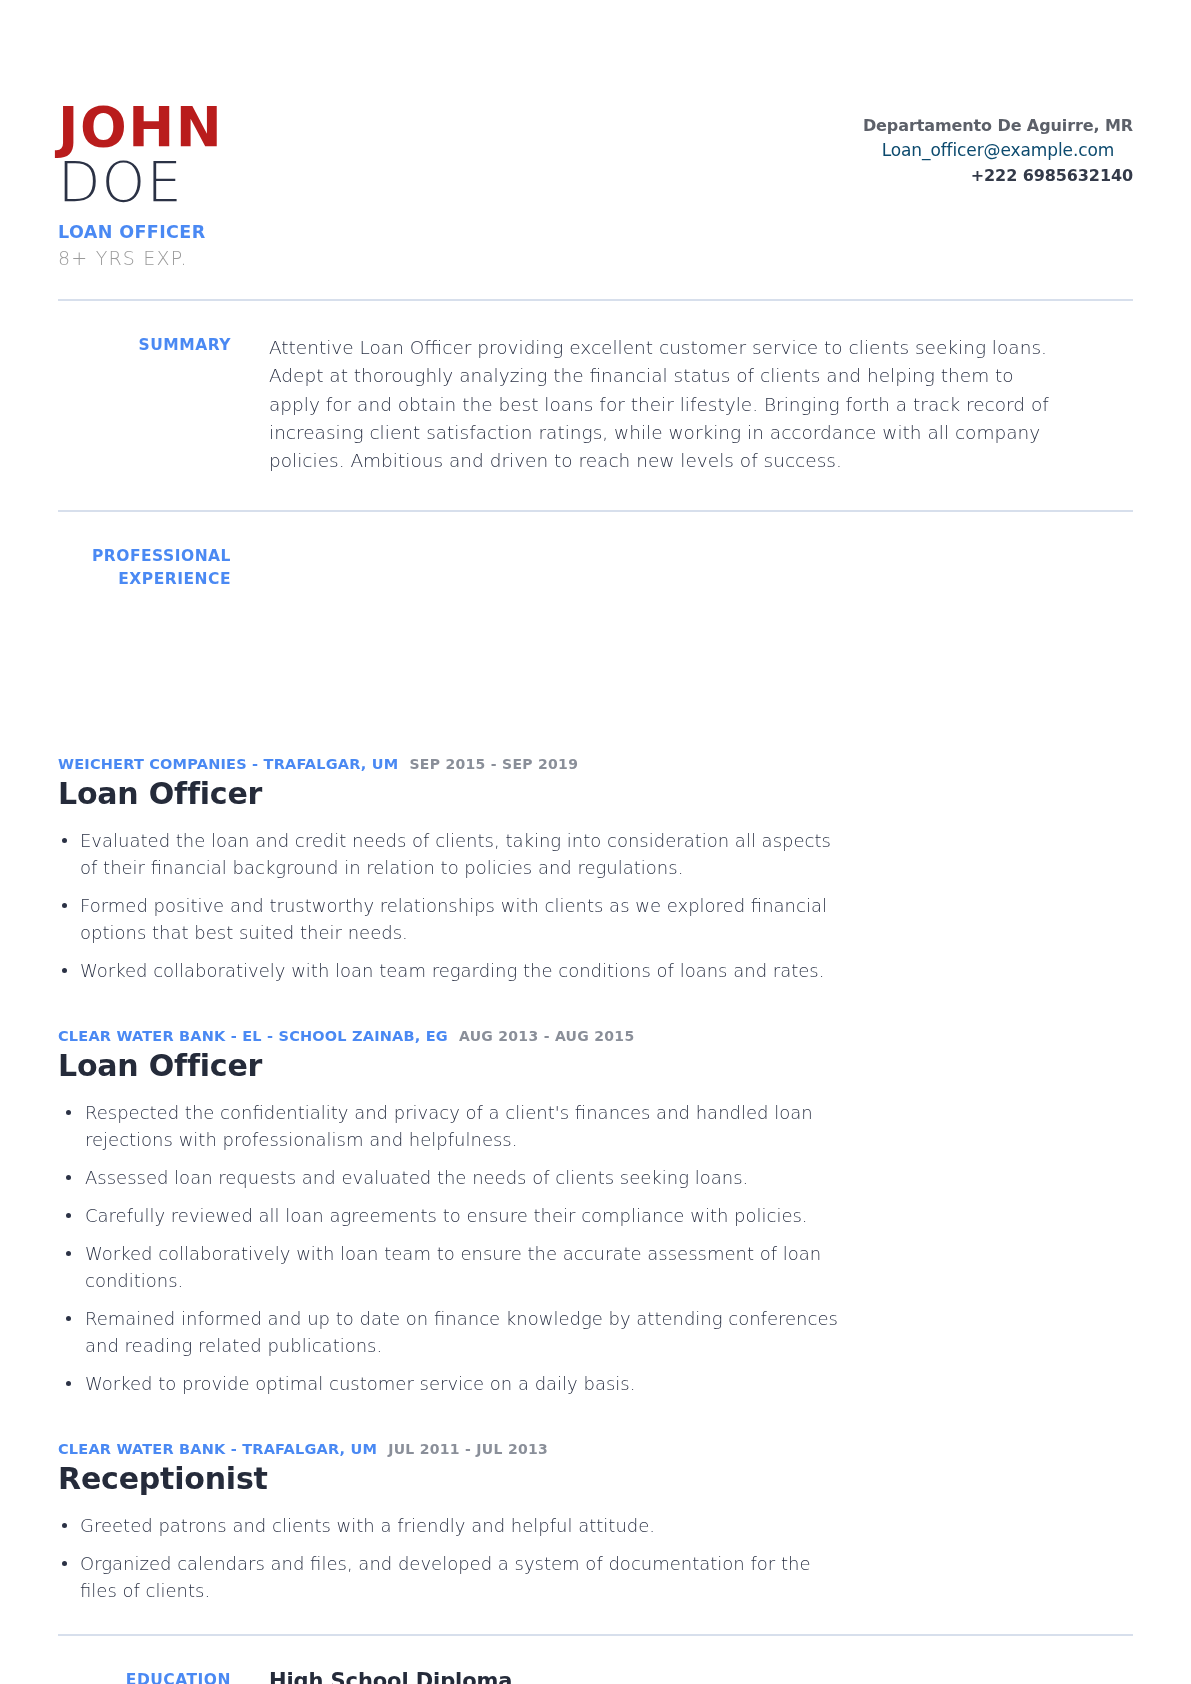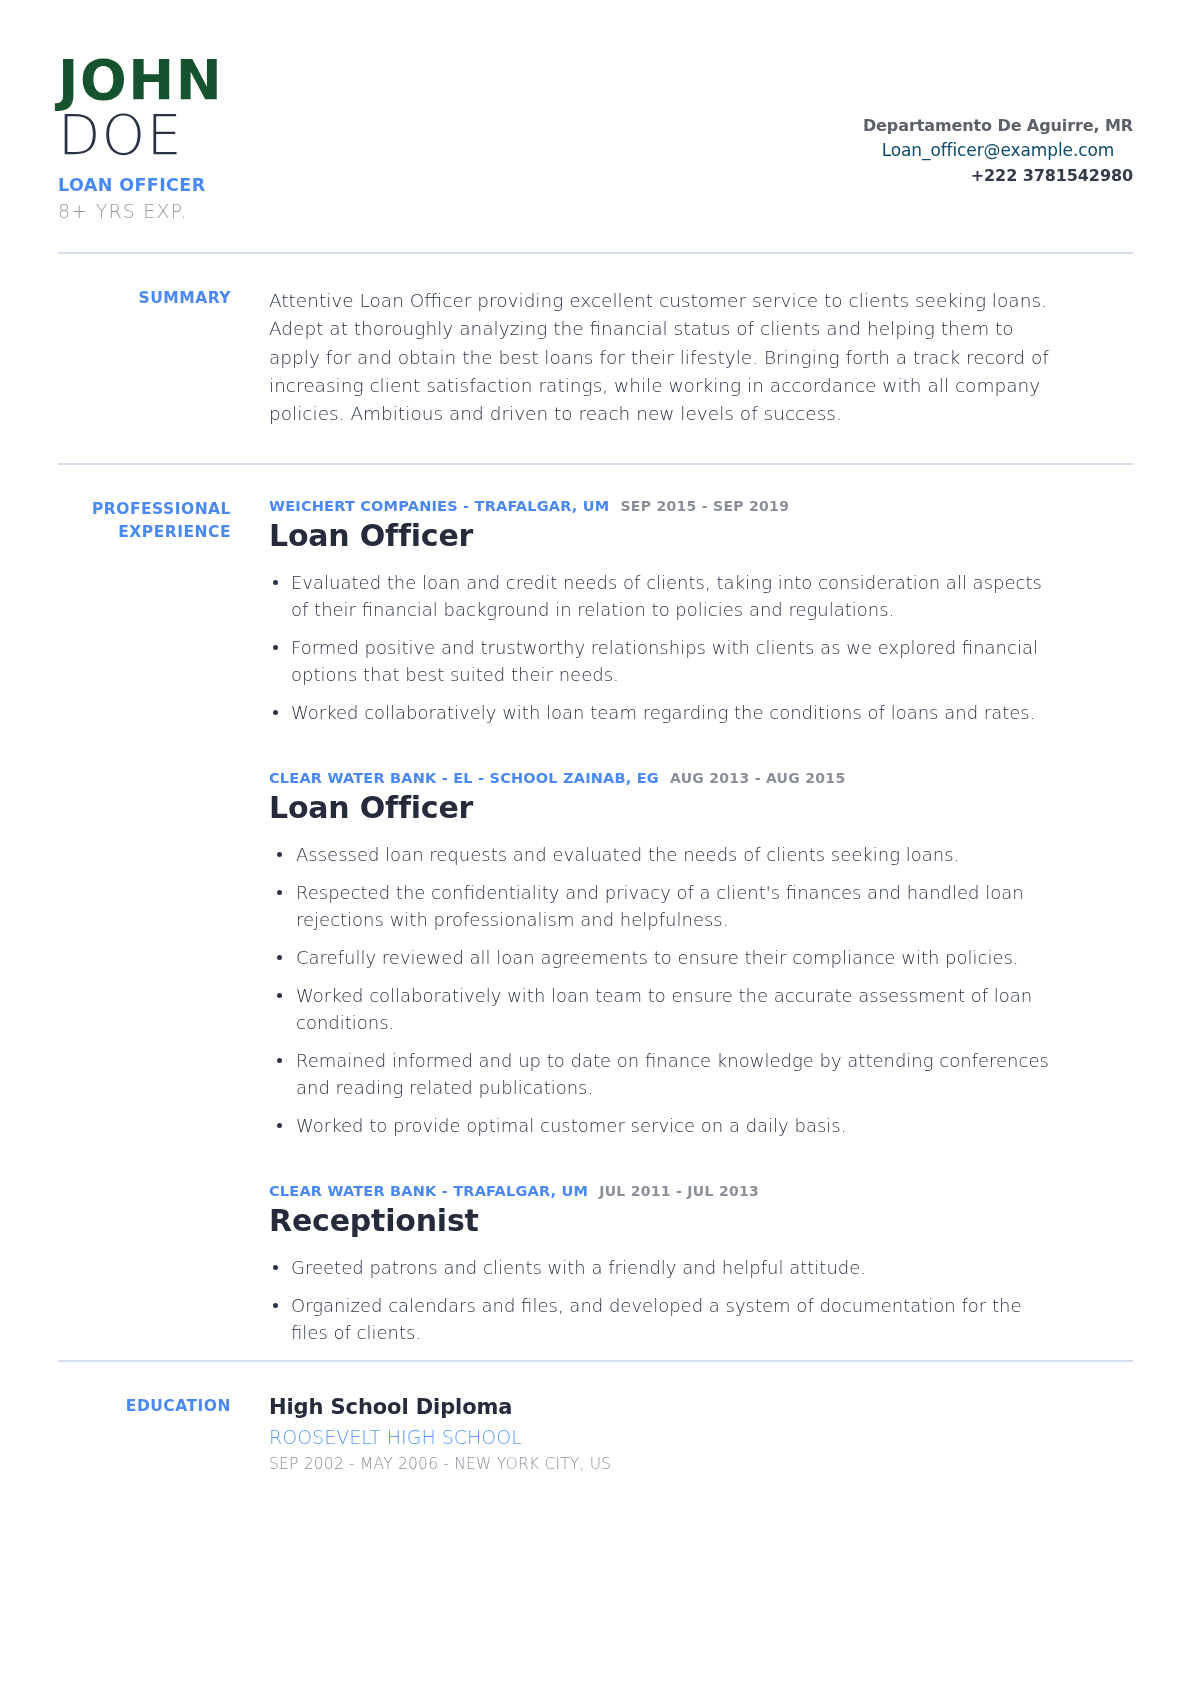--- a/index.html
+++ b/index.html
@@ -24,23 +24,24 @@
   .header {
     display: flex;
     justify-content: space-between;
     align-items: flex-start;
     padding: 52px 58px 0 58px;
   }
   .name-block { line-height: 1; }
   .first-name {
     font-size: 55px;
     font-weight: 700;
-    color: #14532d;
+    color: #b91c1c;
     letter-spacing: 1.5px;
     line-height: 1.02;
+    margin-top: 47px;
   }
   .last-name {
     font-size: 55px;
     font-weight: 300;
     color: #2b3245;
     letter-spacing: 1.5px;
     line-height: 1.08;
     margin-top: -2px;
   }
   .job-title-small {
@@ -115,21 +116,21 @@
   .summary-section { padding-top: 33px; padding-bottom: 35px; }
   .summary-text {
     font-size: 18.5px;
     font-weight: 300;
     line-height: 1.53;
     color: #2b3245;
     max-width: 790px;
   }
 
   
-  .experience-section { padding-top: 33px; padding-bottom: 14px; }
+  .experience-section { padding-top: 33px; padding-bottom: 30px; flex-direction: column; }
   .job { margin-bottom: 44px; }
   .job:last-child { margin-bottom: 0; }
   .job-meta {
     display: flex;
     align-items: baseline;
     gap: 11px;
     margin-bottom: 4px;
   }
   .job-company {
     font-size: 14.5px;
@@ -212,21 +213,21 @@
   <div class="header">
     <div class="name-block">
       <div class="first-name">JOHN</div>
       <div class="last-name">DOE</div>
       <div class="job-title-small">LOAN OFFICER</div>
       <div class="years-exp">8+ YRS EXP.</div>
     </div>
     <div class="contact-block">
       <div class="contact-address">Departamento De Aguirre, MR</div>
       <div class="contact-email">Loan_officer@example.com</div>
-      <div class="contact-phone">+222 3781542980</div>
+      <div class="contact-phone">+222 6985632140</div>
     </div>
   </div>
 
   <div class="divider top"></div>
 
   <div class="section summary-section">
     <div class="section-label">SUMMARY</div>
     <div class="section-body">
       <div class="summary-text">Attentive Loan Officer providing excellent customer service to clients seeking loans. Adept at thoroughly analyzing the financial status of clients and helping them to apply for and obtain the best loans for their lifestyle. Bringing forth a track record of increasing client satisfaction ratings, while working in accordance with all company policies. Ambitious and driven to reach new levels of success.</div>
     </div>
@@ -254,22 +255,22 @@
         </ul>
       </div>
 
       <div class="job indented">
         <div class="job-meta">
           <span class="job-company">CLEAR WATER BANK - EL - SCHOOL ZAINAB, EG</span>
           <span class="job-dates">AUG 2013 - AUG 2015</span>
         </div>
         <div class="job-title">Loan Officer</div>
         <ul class="bullets">
+          <li>Respected the confidentiality and privacy of a client's finances and handled loan   rejections with professionalism and helpfulness.</li>
           <li>Assessed loan requests and evaluated the needs of clients seeking loans.</li>
-          <li>Respected the confidentiality and privacy of a client's finances and handled loan   rejections with professionalism and helpfulness.</li>
           <li>Carefully reviewed all loan agreements to ensure their compliance with policies.</li>
           <li>Worked collaboratively with loan team to ensure the accurate assessment of loan conditions.</li>
           <li>Remained informed and up to date on finance knowledge by attending   conferences and reading related publications.</li>
           <li>Worked to provide optimal customer service on a daily basis.</li>
         </ul>
       </div>
 
       <div class="job">
         <div class="job-meta">
           <span class="job-company">CLEAR WATER BANK - TRAFALGAR, UM</span>

